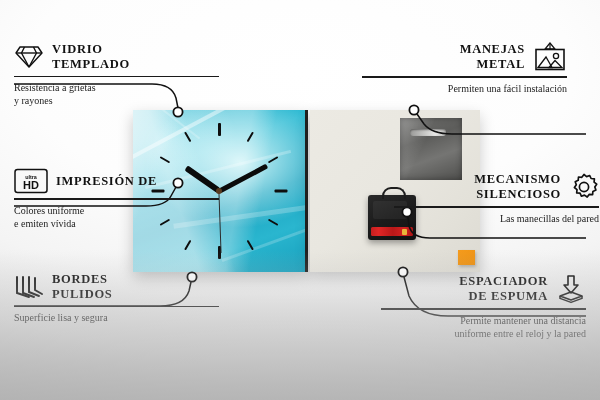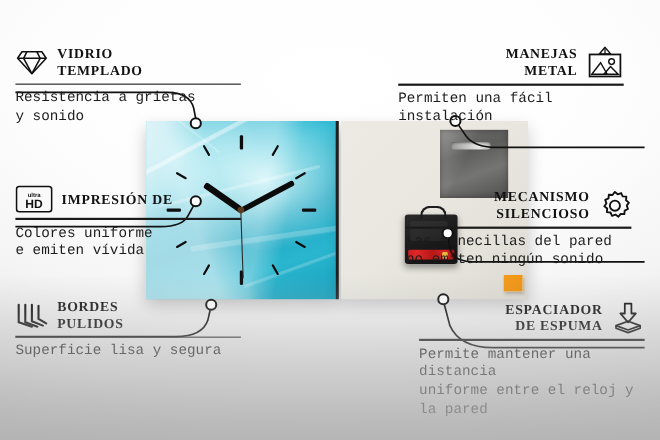--- a/index.html
+++ b/index.html
@@ -25,24 +25,24 @@
   .feature .head{display:flex;align-items:center;gap:8px;}
   .feature.right .head{flex-direction:row-reverse;}
   .ftitle{
     font-size:12.5px;letter-spacing:.7px;line-height:1.18;
     color:#121212;font-weight:700;text-transform:uppercase;
     font-family:"Liberation Serif", serif;
   }
   .feature.right .ftitle{text-align:right;}
   .rule{height:1.6px;background:#1a1a1a;margin:4px 0 4px 0;width:100%;}
   .fdesc{
-    font-size:13px;line-height:1.3;color:#1c1c1c;
-    font-family:Liberation Mono, monospace;
-  }
-  .feature.right .fdesc{}
+    font-size:10px;line-height:1.3;color:#1c1c1c;
+    font-family:Liberation Serif, serif;
+  }
+  .feature.right .fdesc{text-align:right;}
   .icon{flex:0 0 auto;display:block;}
 
   
   #clock{
     position:absolute;left:133px;top:110px;width:172px;height:162px;
     border-right:3px solid #222;
     background:
       
       linear-gradient(115deg, rgba(255,255,255,.55) 0%, rgba(255,255,255,0) 22%),
       linear-gradient(72deg, rgba(255,255,255,.42) 30%, rgba(255,255,255,0) 46%),
@@ -174,21 +174,21 @@
             <path d="M19.5,3 L22.5,9 L15,23"></path>
         </g>
       </svg>
       <div>
         <div class="ftitle">VIDRIO</div>
         <div class="ftitle">TEMPLADO</div>
       </div>
     </div>
     <div class="rule"></div>
     <div class="fdesc">Resistencia a grietas</div>
-    <div class="fdesc">y sonido</div>
+    <div class="fdesc">y rayones</div>
   </div>
 
   <div class="feature left" style="left:14px;top:168px;">
     <div class="head">
       <svg class="icon" width="34" height="26" viewBox="0 0 34 26">
         <rect x="1" y="1.5" width="32" height="23" rx="2.5" fill="none" stroke="#111" stroke-width="1.5"></rect>
         <text x="17" y="11" font-family="Liberation Sans, sans-serif" font-size="5.4" font-weight="700" fill="#111" text-anchor="middle">ultra</text>
         <text x="17" y="21" font-family="Liberation Sans, sans-serif" font-size="11" font-weight="700" fill="#111" text-anchor="middle">HD</text>
       </svg>
       <div>
@@ -232,36 +232,35 @@
       </svg>
       <div>
         <div class="ftitle">MANEJAS</div>
         <div class="ftitle">METAL</div>
       </div>
     </div>
     <div class="rule"></div>
     <div class="fdesc">Permiten una fácil instalación</div>
   </div>
 
-  <div class="feature right" style="left:369px;top:172px;">
+  <div class="feature right" style="left:394px;top:172px;">
     <div class="head">
       <svg class="icon" width="30" height="30" viewBox="0 0 30 30">
         <g fill="none" stroke="#111" stroke-width="1.7" stroke-linejoin="round">
           <path d="M15,2.5 l2.6,2.1 3.1,-1.1 1.4,3.0 3.3,0.3 -0.3,3.3 2.6,2.1 -1.9,2.7 1.1,3.1 -3.0,1.4 -0.3,3.3 -3.3,-0.3 -2.1,2.6 -2.7,-1.9 -3.1,1.1 -1.4,-3.0 -3.3,-0.3 0.3,-3.3 -2.6,-2.1 1.9,-2.7 -1.1,-3.1 3.0,-1.4 0.3,-3.3 3.3,0.3 Z"></path>
           <circle cx="15" cy="15" r="4.6"></circle>
         </g>
       </svg>
       <div>
         <div class="ftitle">MECANISMO</div>
         <div class="ftitle">SILENCIOSO</div>
       </div>
     </div>
     <div class="rule"></div>
     <div class="fdesc">Las manecillas del pared</div>
-    <div class="fdesc">no emiten ningún sonido</div>
   </div>
 
   <div class="feature right" style="left:381px;top:274px;">
     <div class="head">
       <svg class="icon" width="30" height="30" viewBox="0 0 30 30">
         <path d="M12,2 h6 v9 h4 l-7,8 -7,-8 h4 Z" fill="none" stroke="#111" stroke-width="1.6" stroke-linejoin="round"></path>
         <path d="M4,22 L15,18 L26,22 L15,26 Z" fill="none" stroke="#111" stroke-width="1.5" stroke-linejoin="round"></path>
         <path d="M4,22 v2.4 L15,28.4 L26,24.4 V22" fill="none" stroke="#111" stroke-width="1.5" stroke-linejoin="round"></path>
       </svg>
       <div>

